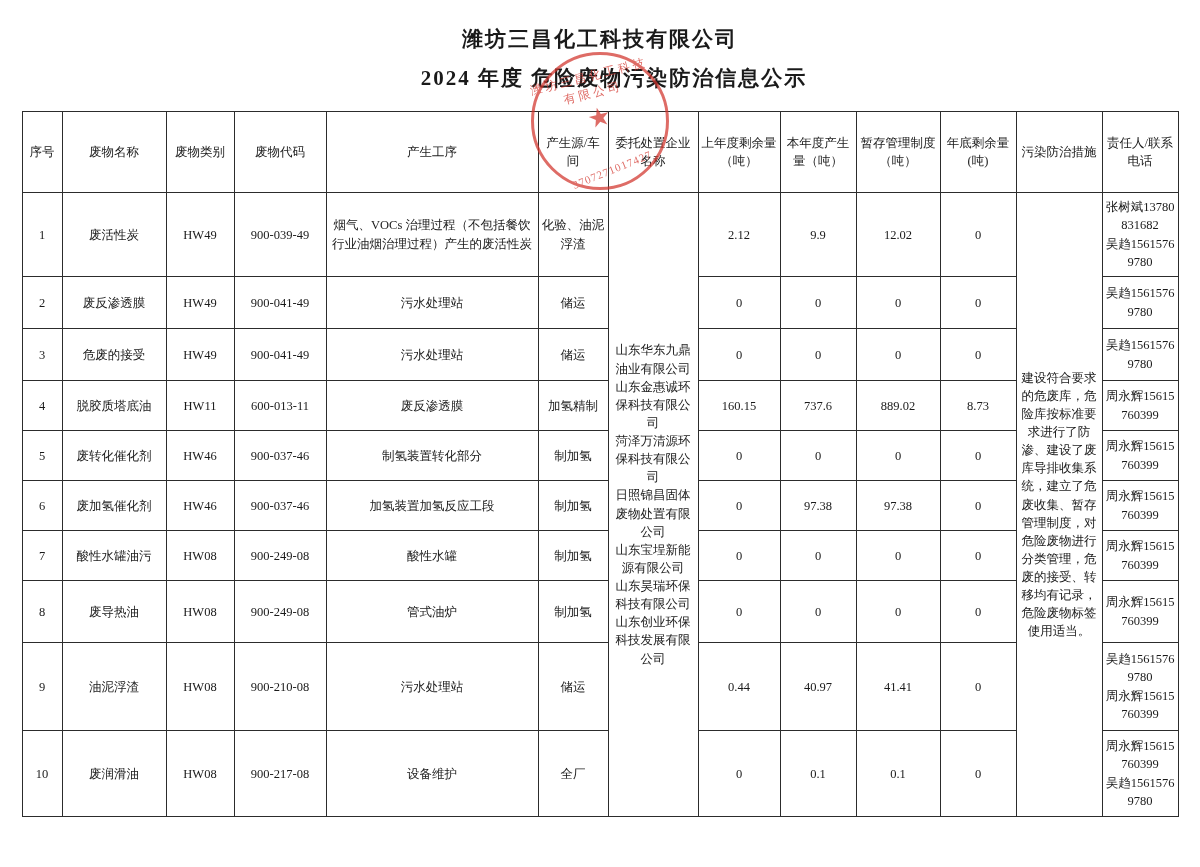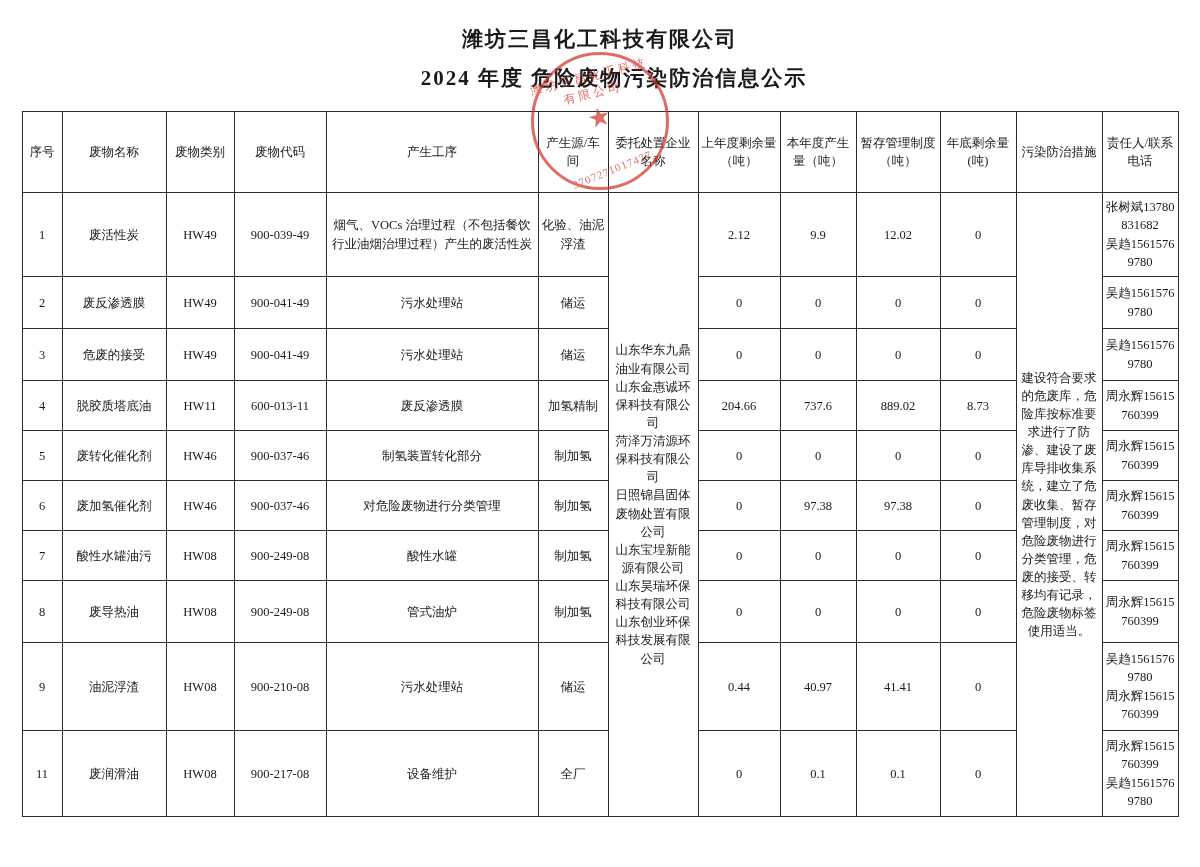--- a/index.html
+++ b/index.html
@@ -244,21 +244,21 @@
         <td class="resp-cell" style="white-space:pre-line;">吴趋15615769780</td>
       </tr>
 
       <tr style="height:50px;">
         <td>4</td>
         <td>脱胶质塔底油</td>
         <td>HW11</td>
         <td>600-013-11</td>
         <td class="proc-cell">废反渗透膜</td>
         <td>加氢精制</td>
-        <td class="num-cell">204.66</td>
+        <td class="num-cell">160.15</td>
         <td class="num-cell">737.6</td>
         <td class="num-cell">889.02</td>
         <td class="num-cell">8.73</td>
         <td class="resp-cell" style="white-space:pre-line;">周永辉15615760399</td>
       </tr>
 
       <tr style="height:50px;">
         <td>5</td>
         <td>废转化催化剂</td>
         <td>HW46</td>
@@ -270,21 +270,21 @@
         <td class="num-cell">0</td>
         <td class="num-cell">0</td>
         <td class="resp-cell" style="white-space:pre-line;">周永辉15615760399</td>
       </tr>
 
       <tr style="height:50px;">
         <td>6</td>
         <td>废加氢催化剂</td>
         <td>HW46</td>
         <td>900-037-46</td>
-        <td class="proc-cell">对危险废物进行分类管理</td>
+        <td class="proc-cell">加氢装置加氢反应工段</td>
         <td>制加氢</td>
         <td class="num-cell">0</td>
         <td class="num-cell">97.38</td>
         <td class="num-cell">97.38</td>
         <td class="num-cell">0</td>
         <td class="resp-cell" style="white-space:pre-line;">周永辉15615760399</td>
       </tr>
 
       <tr style="height:50px;">
         <td>7</td>
@@ -323,21 +323,21 @@
         <td>储运</td>
         <td class="num-cell">0.44</td>
         <td class="num-cell">40.97</td>
         <td class="num-cell">41.41</td>
         <td class="num-cell">0</td>
         <td class="resp-cell" style="white-space:pre-line;">吴趋15615769780
 周永辉15615760399</td>
       </tr>
 
       <tr style="height:86px;">
-        <td>11</td>
+        <td>10</td>
         <td>废润滑油</td>
         <td>HW08</td>
         <td>900-217-08</td>
         <td class="proc-cell">设备维护</td>
         <td>全厂</td>
         <td class="num-cell">0</td>
         <td class="num-cell">0.1</td>
         <td class="num-cell">0.1</td>
         <td class="num-cell">0</td>
         <td class="resp-cell" style="white-space:pre-line;">周永辉15615760399

